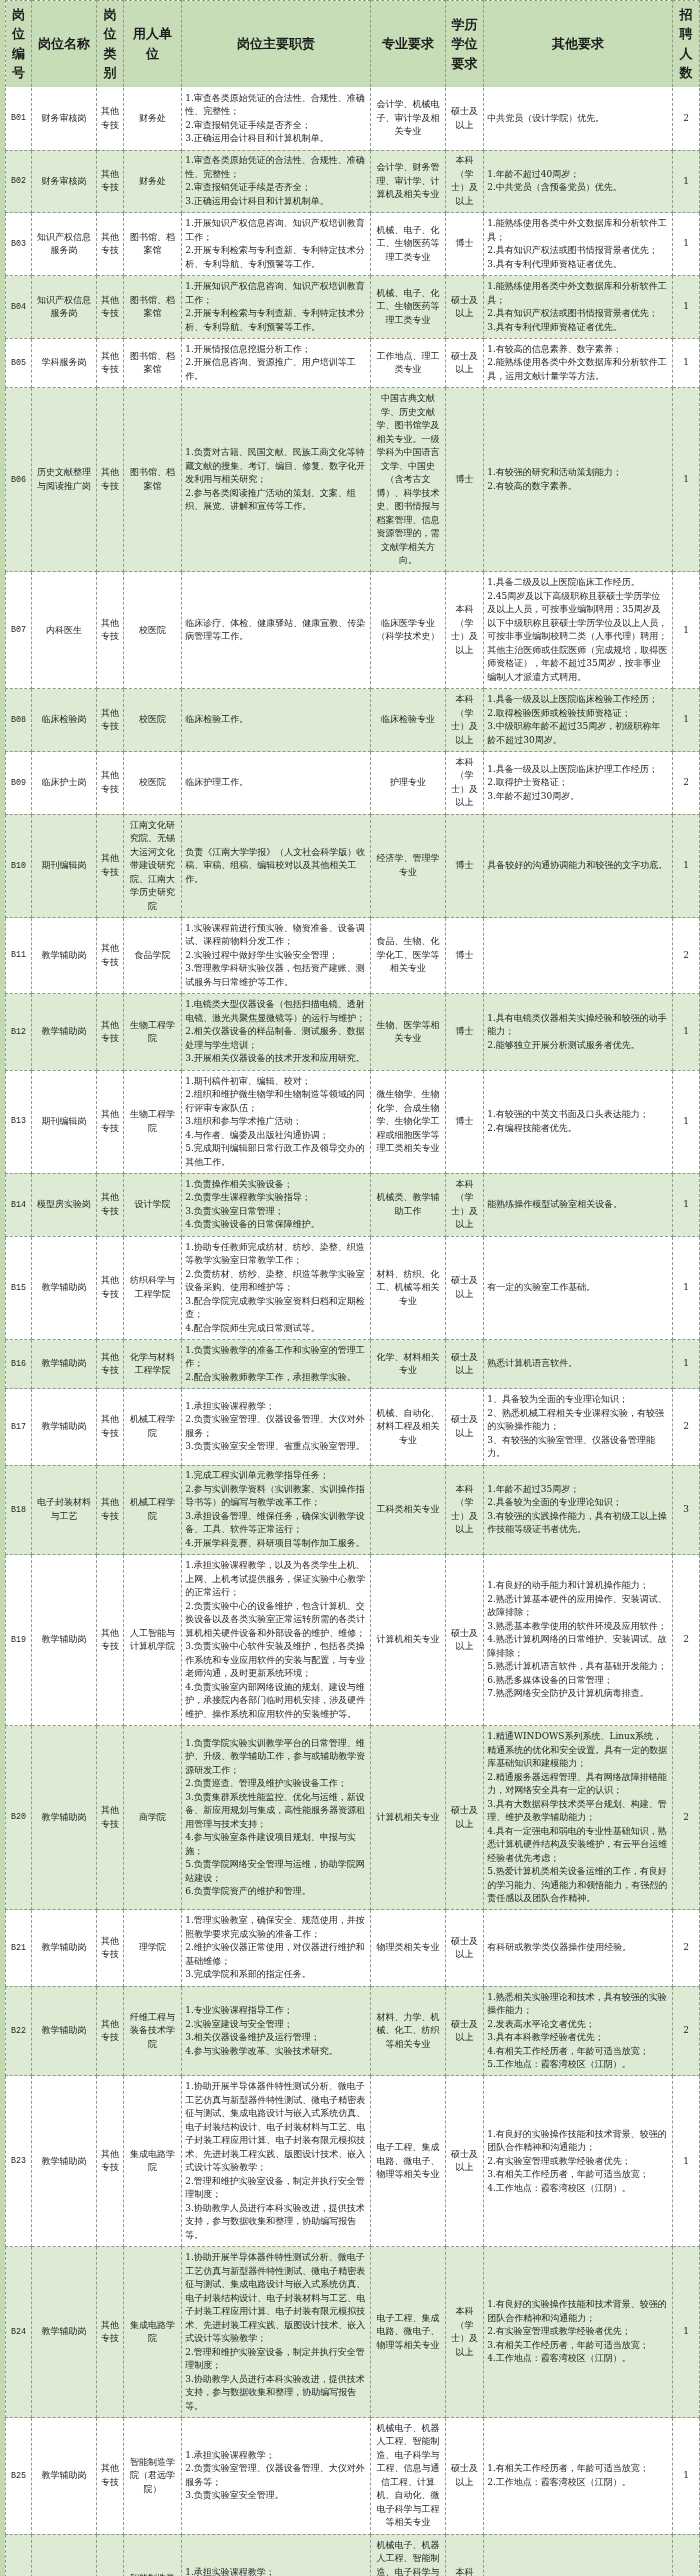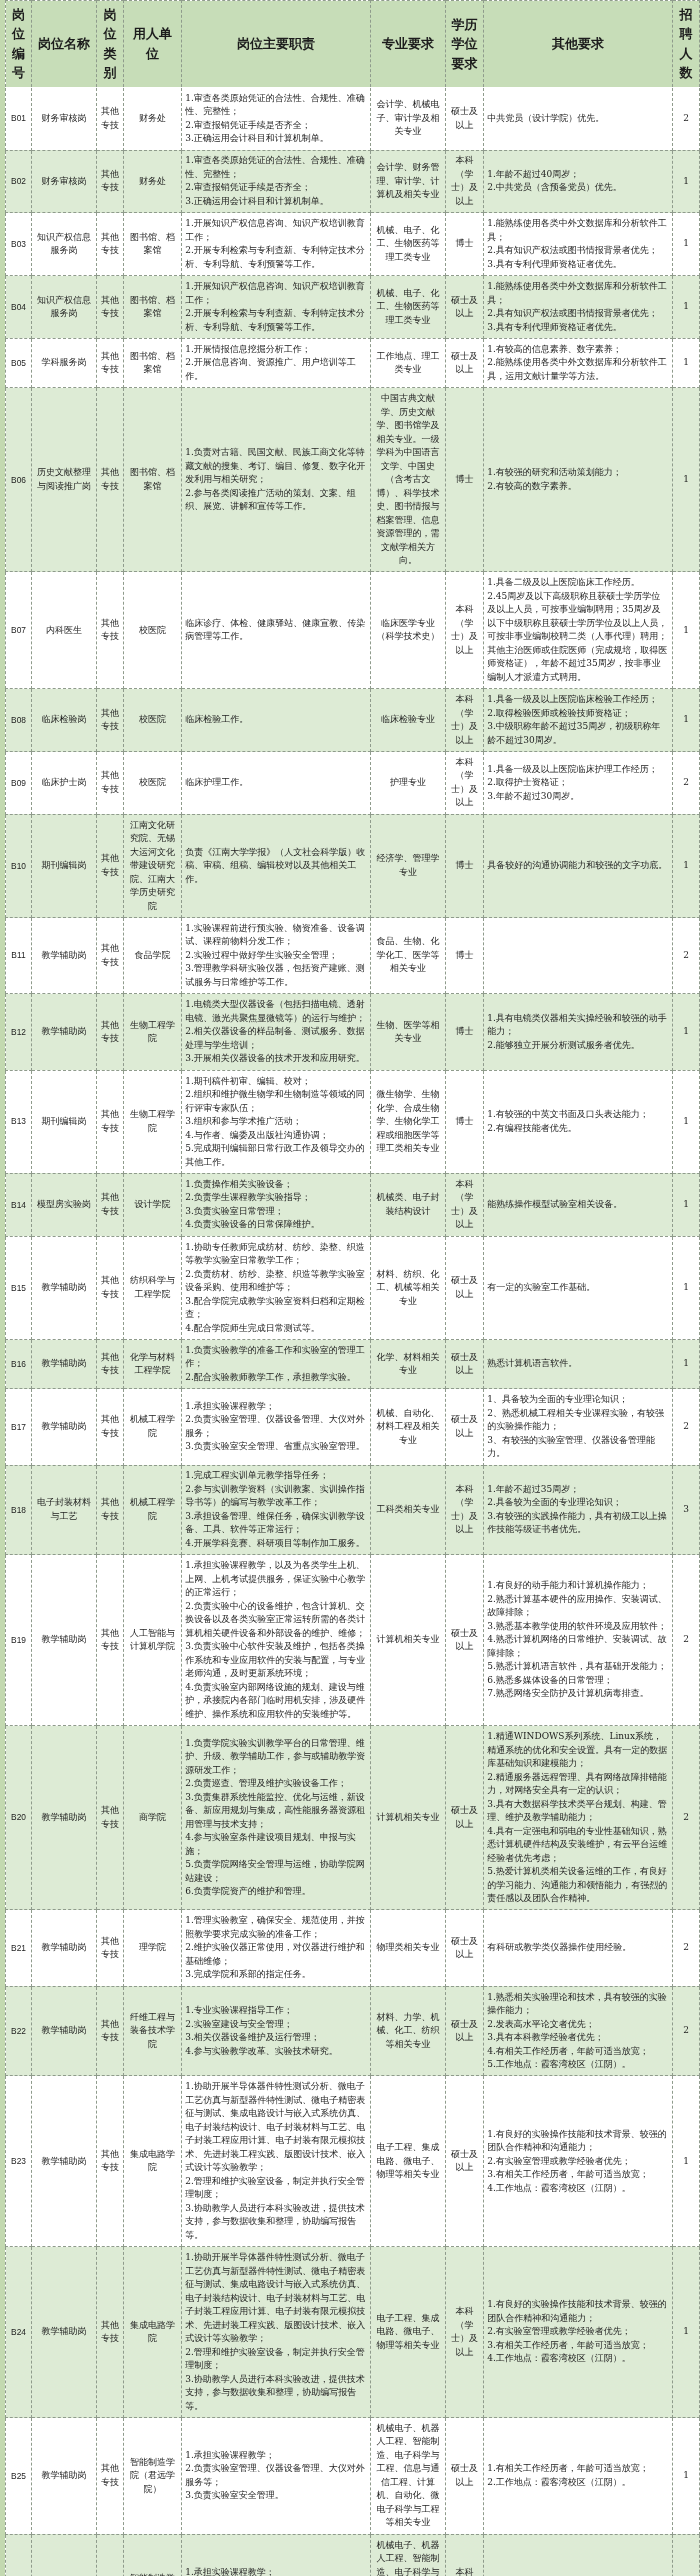--- a/index.html
+++ b/index.html
@@ -9,21 +9,21 @@
   col.c-id{width:26px}col.c-name{width:65px}col.c-cat{width:27px}col.c-unit{width:58px}
   col.c-duty{width:189px}col.c-major{width:75px}col.c-edu{width:38px}col.c-other{width:189px}col.c-cnt{width:27px}
   th,td{border:0.6px dashed #8f9b8c;font-size:9px;line-height:1.5;vertical-align:middle;
         padding:3.9px 3.2px;box-sizing:border-box;word-break:break-all;}
   thead th{background:#c7ddb8;font-weight:bold;font-size:13px;text-align:center;
            height:38px;border-bottom:1.9px solid #ffffff;}
   td{text-align:center;}
   td.pre{text-align:left;white-space:pre-line;}
   tr.plain td{background:#ffffff;}
   tr.alt td{background:#ddebd5;}
-  td.id{font-family:Liberation Sans, sans-serif;font-size:8.4px;}
+  td.id{font-family:Liberation Mono, monospace;font-size:8.4px;}
 </style>
 </head>
 <body>
 
 <div class="page">
   <table>
     <colgroup>
       <col class="c-id">
         <col class="c-name">
         <col class="c-cat">
@@ -237,21 +237,21 @@
 
         <tr class="alt">
           <td class="id">B14</td>
           <td>模型房实验岗</td>
           <td>其他专技</td>
           <td>设计学院</td>
           <td class="pre">1.负责操作相关实验设备；
 2.负责学生课程教学实验指导；
 3.负责实验室日常管理；
 4.负责实验设备的日常保障维护。</td>
-          <td>机械类、电子封装结构设计</td>
+          <td>机械类、教学辅助工作</td>
           <td>本科（学士）及以上</td>
           <td class="pre">能熟练操作模型试验室相关设备。</td>
           <td>1</td>
         </tr>
 
         <tr class="plain">
           <td class="id">B15</td>
           <td>教学辅助岗</td>
           <td>其他专技</td>
           <td>纺织科学与工程学院</td>

